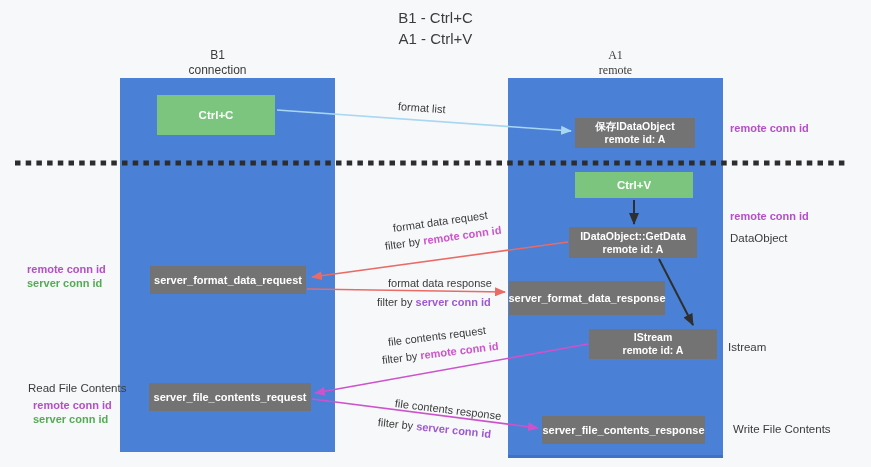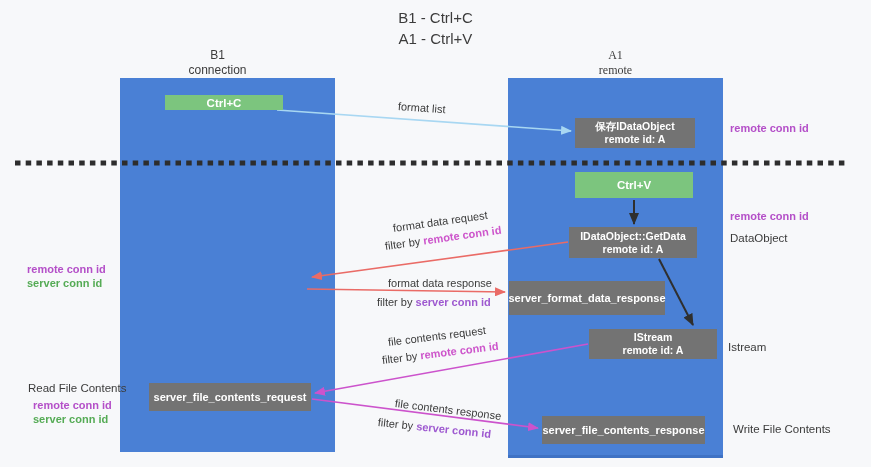--- a/index.html
+++ b/index.html
@@ -88,38 +88,41 @@
 
     <line x1="568" y1="242" x2="312" y2="277" stroke="#ea6b66" stroke-width="1.6" marker-end="url(#m-salmon)"></line>
 
     <line x1="307" y1="289" x2="505" y2="292" stroke="#ea6b66" stroke-width="1.6" marker-end="url(#m-salmon)"></line>
 
     <line x1="588" y1="344" x2="315" y2="393" stroke="#cc53cc" stroke-width="1.6" marker-end="url(#m-magenta)"></line>
 
     <line x1="312" y1="399" x2="538" y2="428" stroke="#cc53cc" stroke-width="1.6" marker-end="url(#m-magenta)"></line>
   </svg>
 
-  <div class="box green" style="left:157px;top:95px;width:118px;height:15px;margin-left:8px;">
+  <div class="box green" style="left:157px;top:95px;width:118px;height:40px;">
     <div>Ctrl+C</div>
   </div>
 
   <div class="box orange two" style="left:575px;top:118px;width:120px;height:30px;">
     <div>保存IDataObject</div>
     <div>remote id: A</div>
   </div>
 
   <div class="box green" style="left:575px;top:172px;width:118px;height:26px;">
     <div>Ctrl+V</div>
   </div>
 
   <div class="box orange two" style="left:569px;top:227px;width:128px;height:31px;">
     <div>IDataObject::GetData</div>
     <div>remote id: A</div>
   </div>
 
+  <div class="box orange one" style="left:150px;top:266px;width:156px;height:28px;">
+    <div>server_format_data_request</div>
+  </div>
 
   <div class="box orange one" style="left:509px;top:281px;width:156px;height:34px;">
     <div>server_format_data_response</div>
   </div>
 
   <div class="box orange two" style="left:589px;top:329px;width:128px;height:30px;">
     <div>IStream</div>
     <div>remote id: A</div>
   </div>
 

